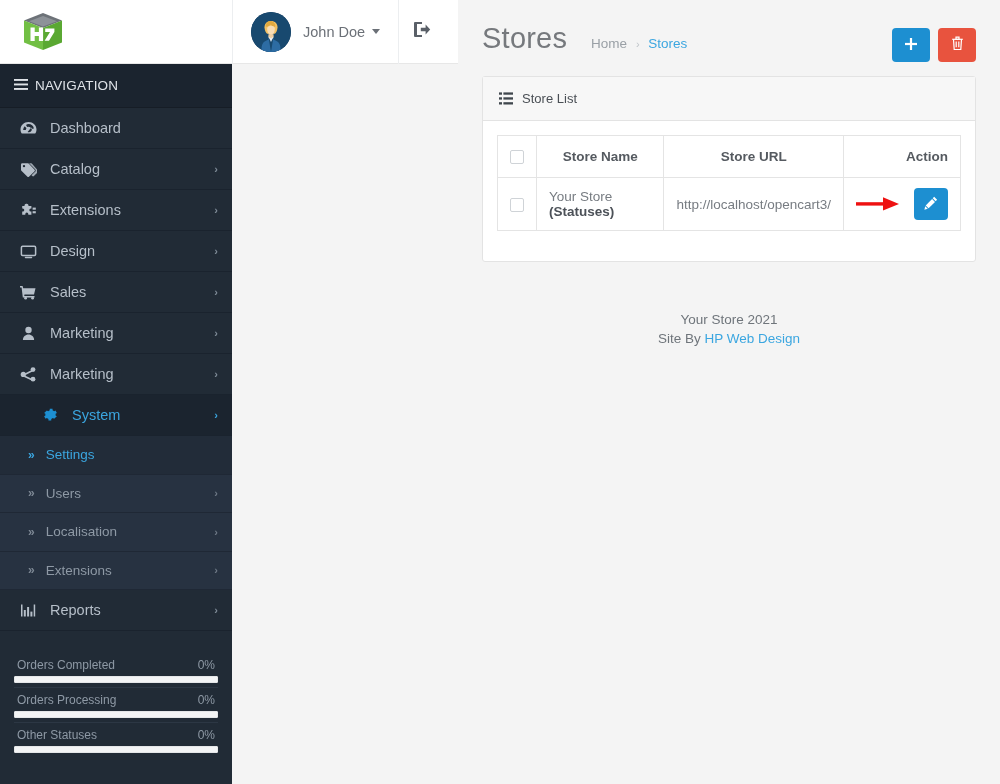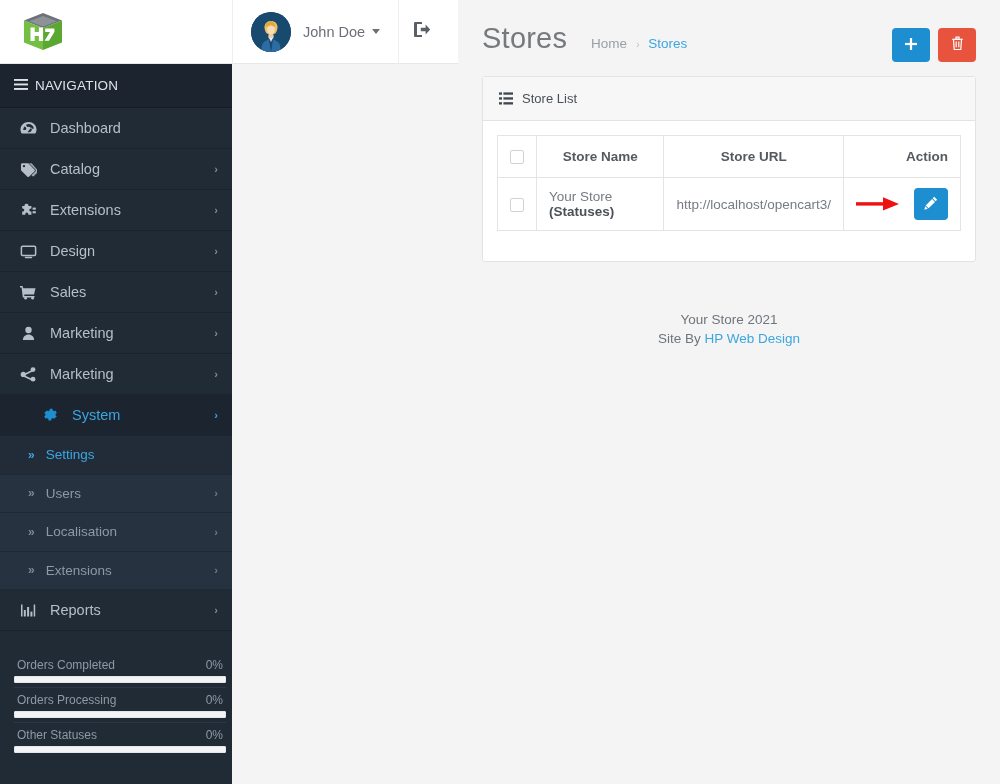--- a/index.html
+++ b/index.html
@@ -68,21 +68,21 @@
     font-size: 13.5px; color: #8e99a5;
     border-bottom: 1px solid #1f2835;
     cursor: pointer;
   }
   .sub-item .chev { color: #7d8894; margin-right: 11px; font-size: 12px; font-weight: bold; }
   .sub-item .lbl { flex: 1; }
   .sub-item .caret { color: #6e7986; font-size: 11px; font-weight: bold; }
   .sub-item.active { background: #222c39; color: #3ba6e0; }
   .sub-item.active .chev { color: #3ba6e0; }
 
-  .side-stats { margin: 22px 6px 0 14px; }
+  .side-stats { margin: 22px 14px 0 14px; }
   .stat-row { margin-bottom: 4px; }
   .stat-line {
     display: flex; justify-content: space-between; align-items: baseline;
     color: #8e99a5; font-size: 12px; padding: 5px 3px 4px 3px;
   }
   .stat-bar {
     height: 7px; background: #f3f4f5;
     border: 1px solid #e4e6e8; border-radius: 1px;
   }
   .stat-sep { border-bottom: 1px solid #2c3744; }

